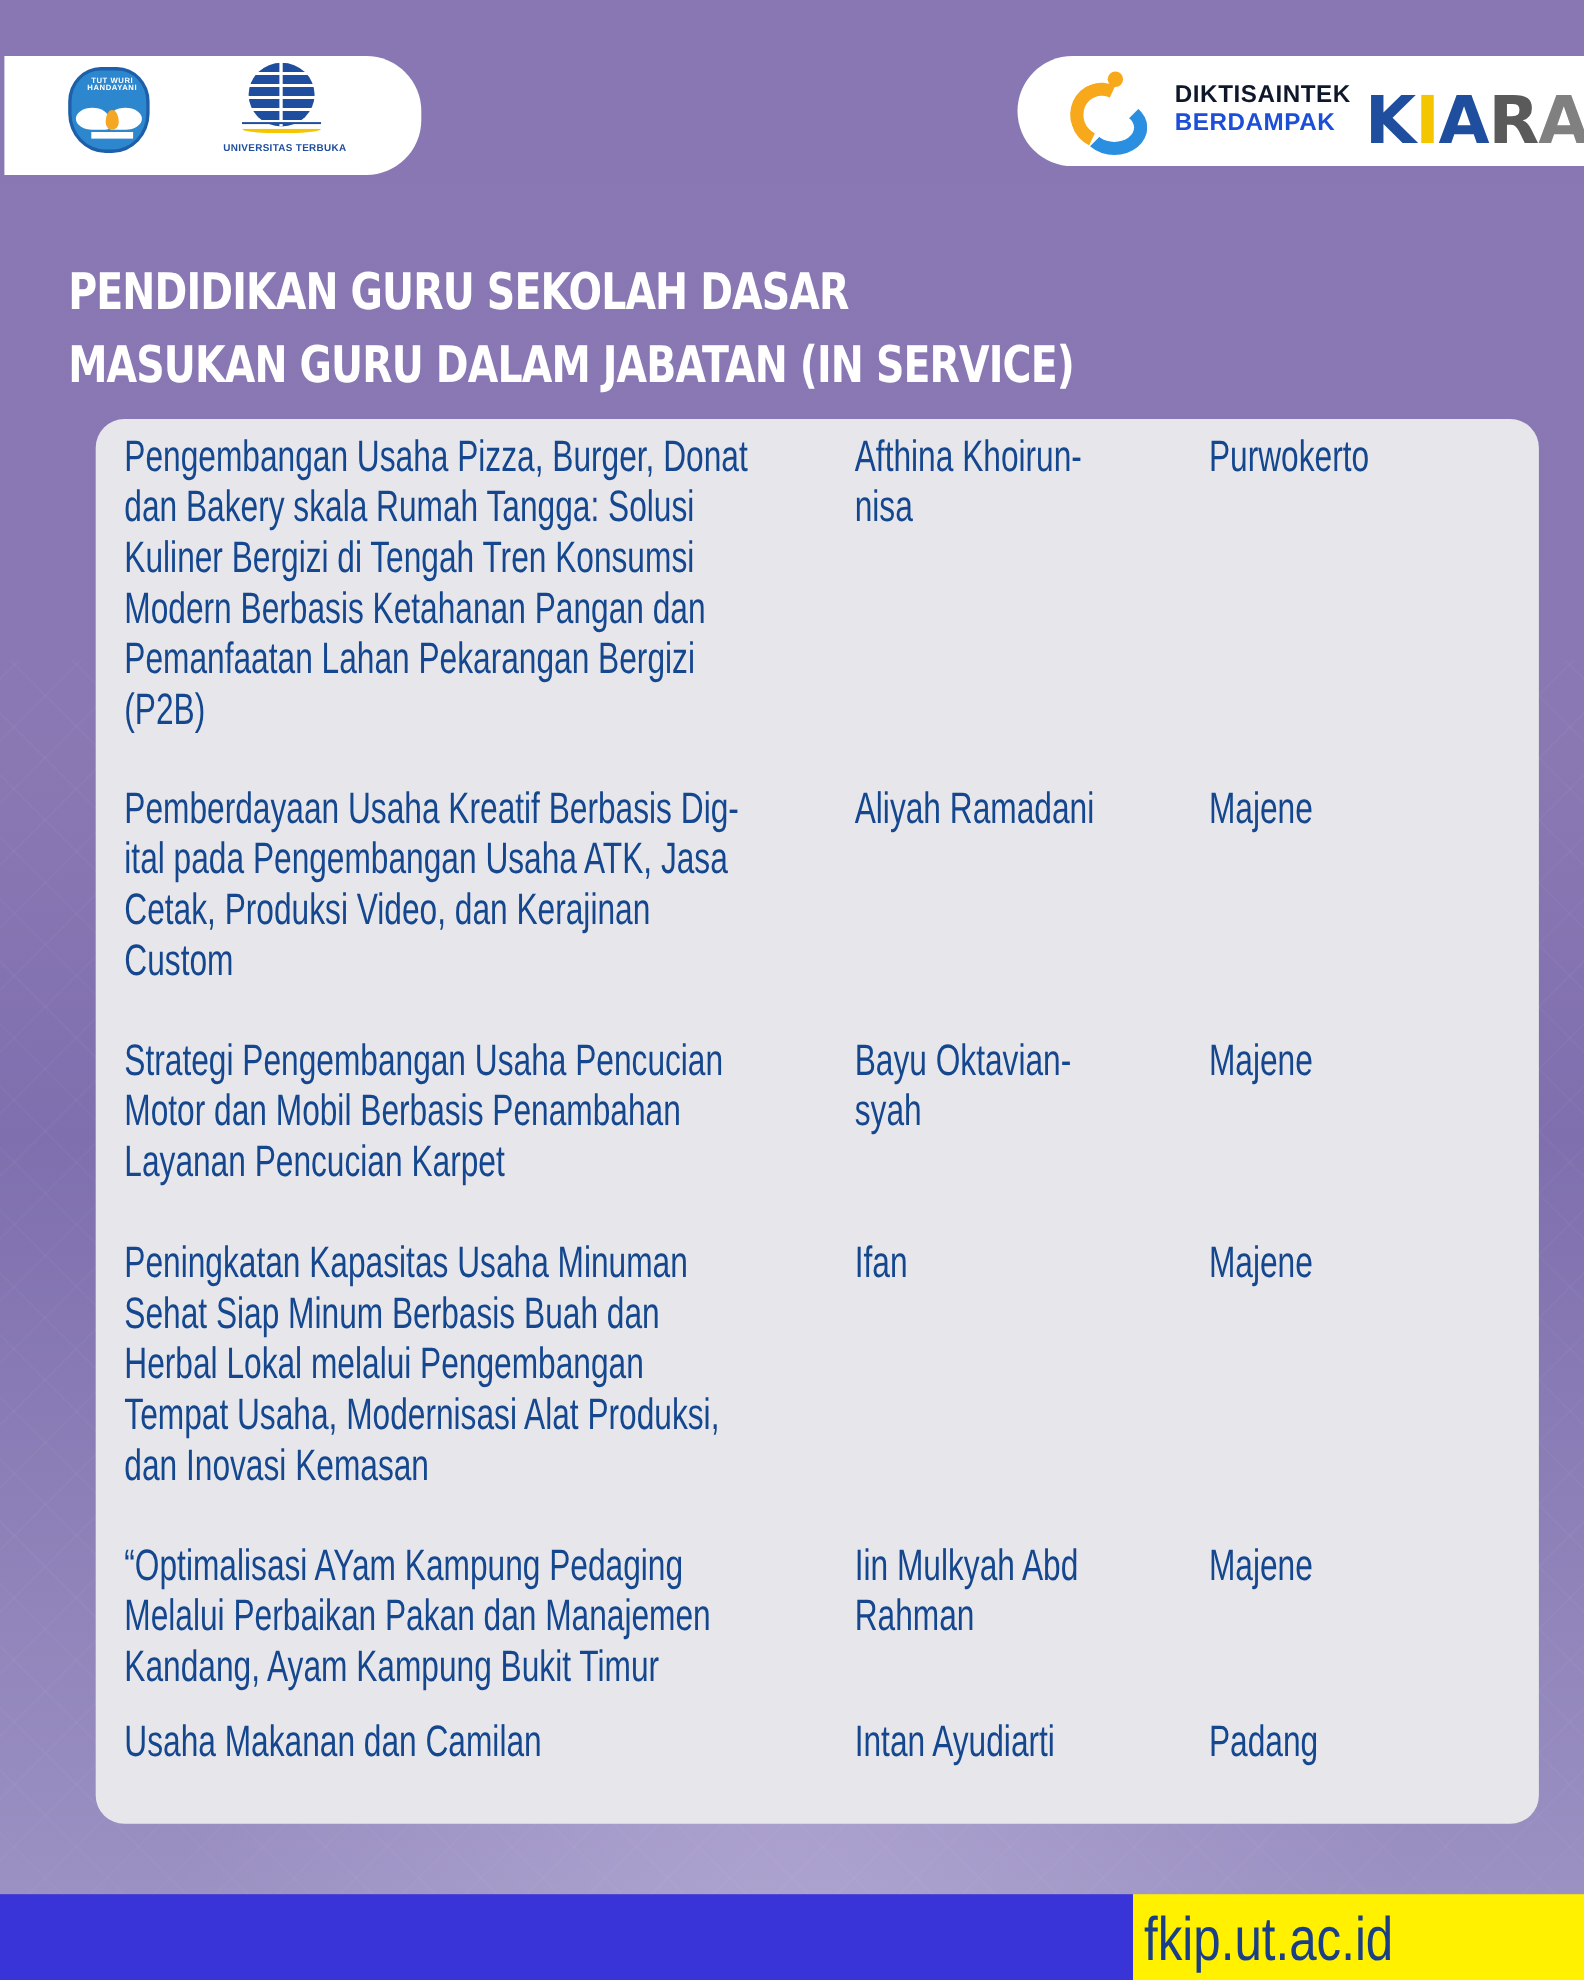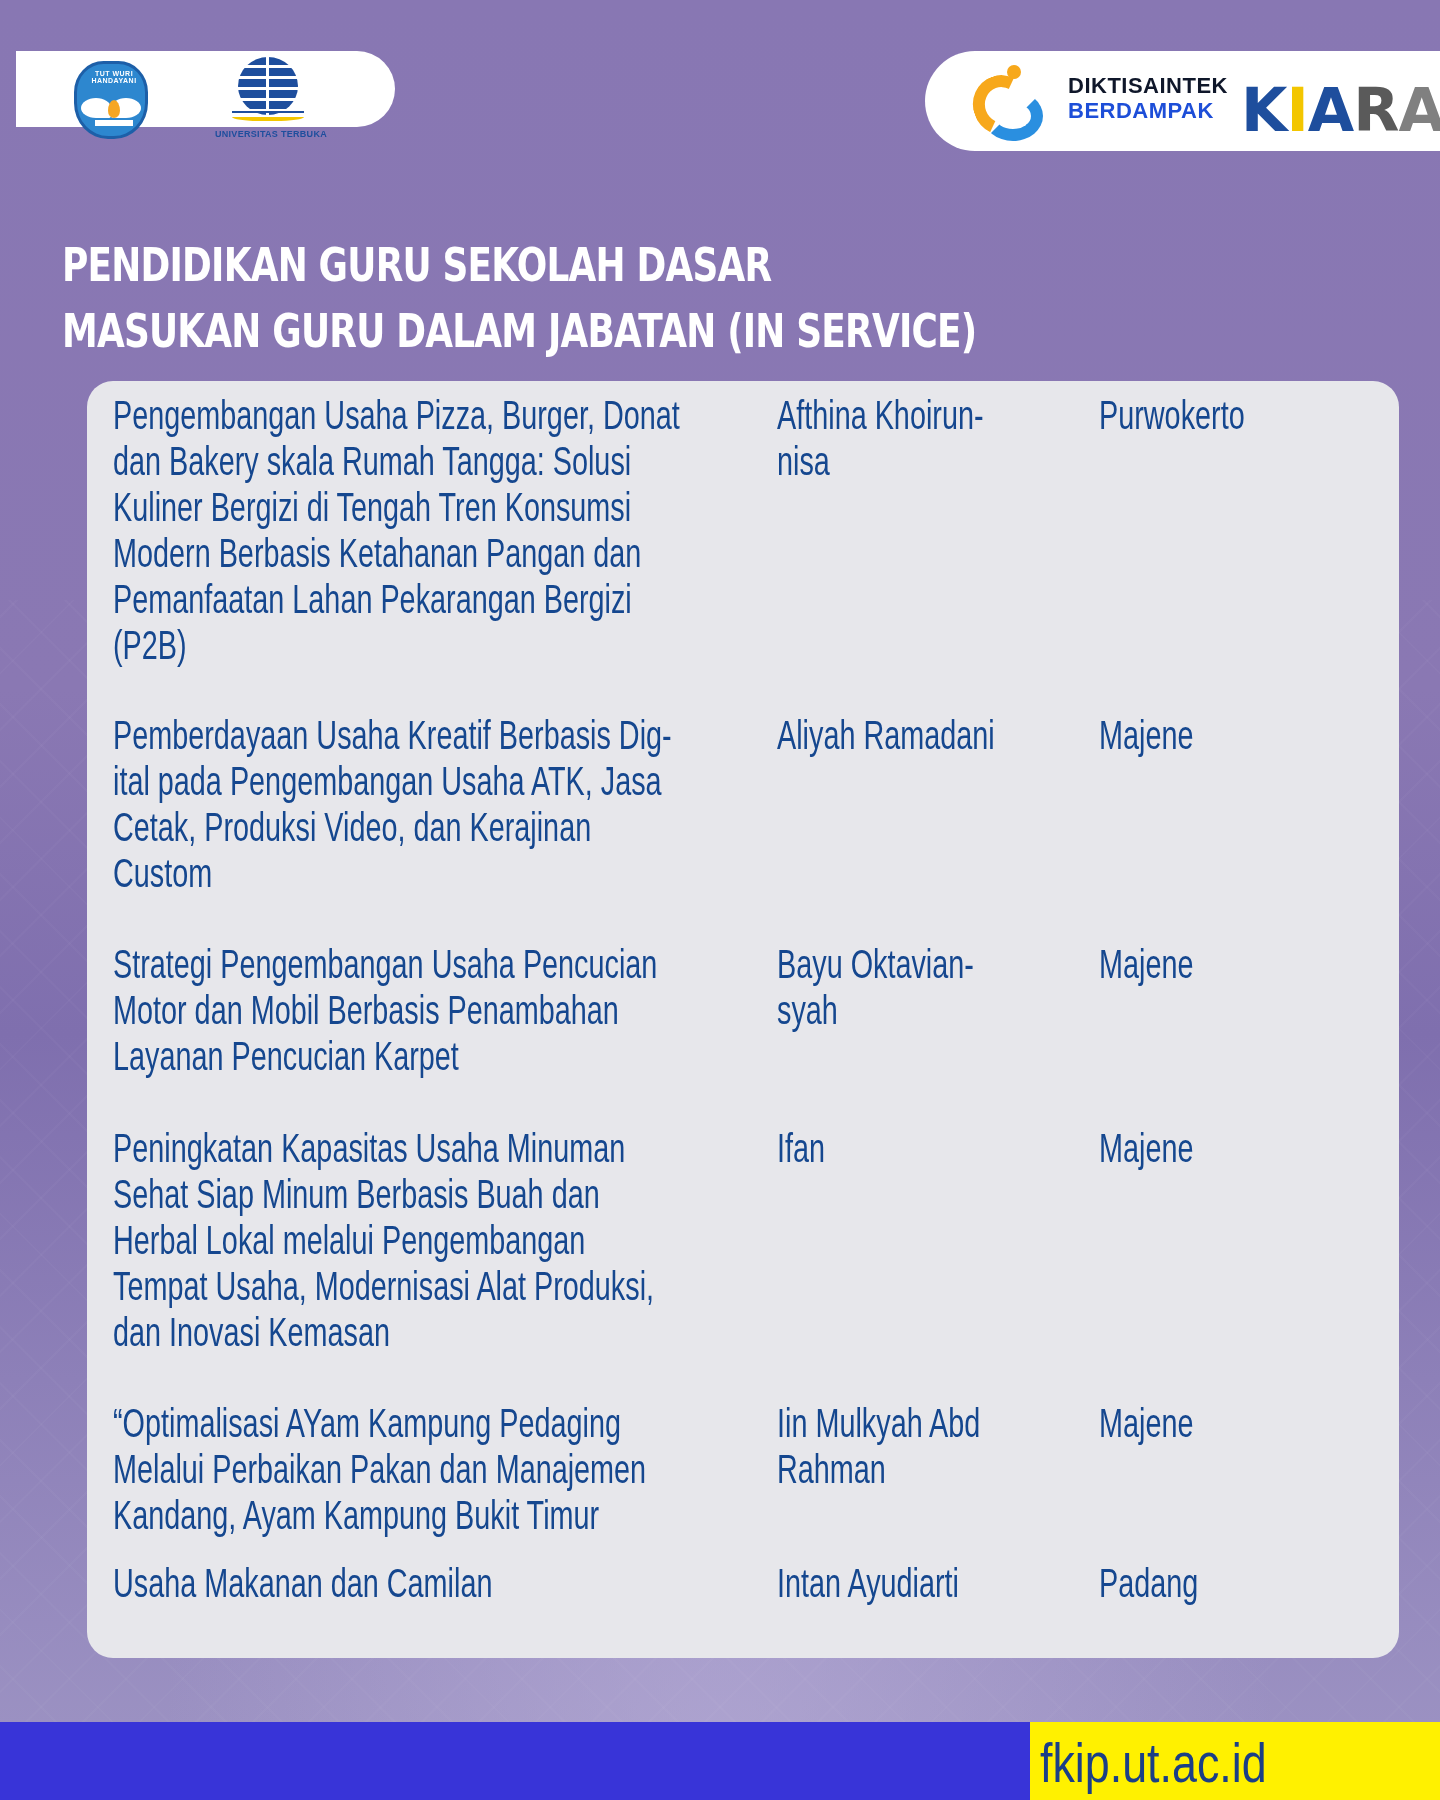--- a/index.html
+++ b/index.html
@@ -16,21 +16,21 @@
       linear-gradient(180deg, #8877b3 0%, #8a78b3 40%, #7f6fae 60%, #9b91c2 100%);
   }
   .bg::after {
     content:""; position:absolute; left:0; top:600px; width:1440px; height:1124px;
     background:
       repeating-linear-gradient(45deg, rgba(255,255,255,0.025) 0 2px, transparent 2px 40px),
       repeating-linear-gradient(-45deg, rgba(255,255,255,0.025) 0 2px, transparent 2px 40px);
   }
   
   .pill-left {
-    position:absolute; left:16px; top:51px; width:379px; height:76px;
+    position:absolute; left:4px; top:51px; width:379px; height:108px;
     background:#fff; border-radius:0 50px 50px 0;
   }
   .pill-right {
     position:absolute; left:925px; top:51px; width:515px; height:100px;
     background:#fff; border-radius:50px 0 0 50px;
   }
   .tut-logo {
     position:absolute; left:58px; top:10px; width:74px; height:78px;
     background:#2d87cf; border-radius:40% 40% 46% 46%;
     border:3px solid #1d5fa8;

